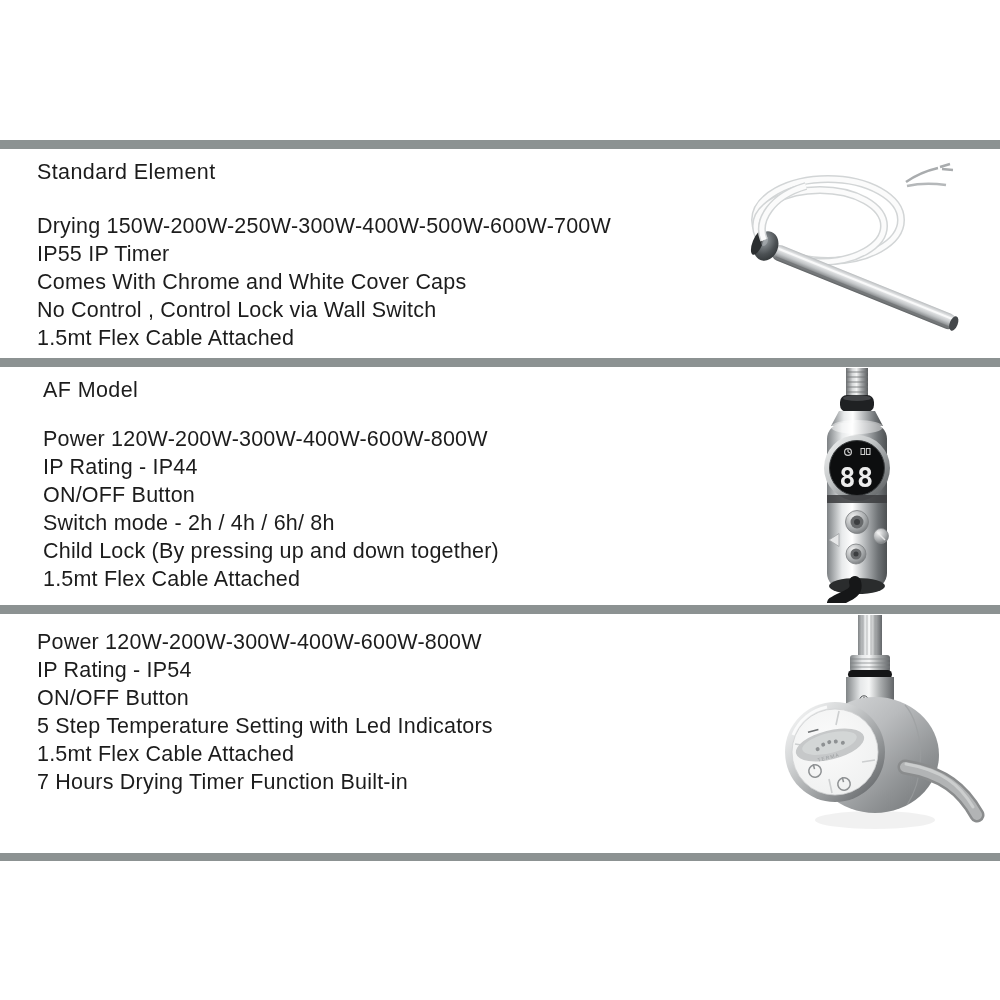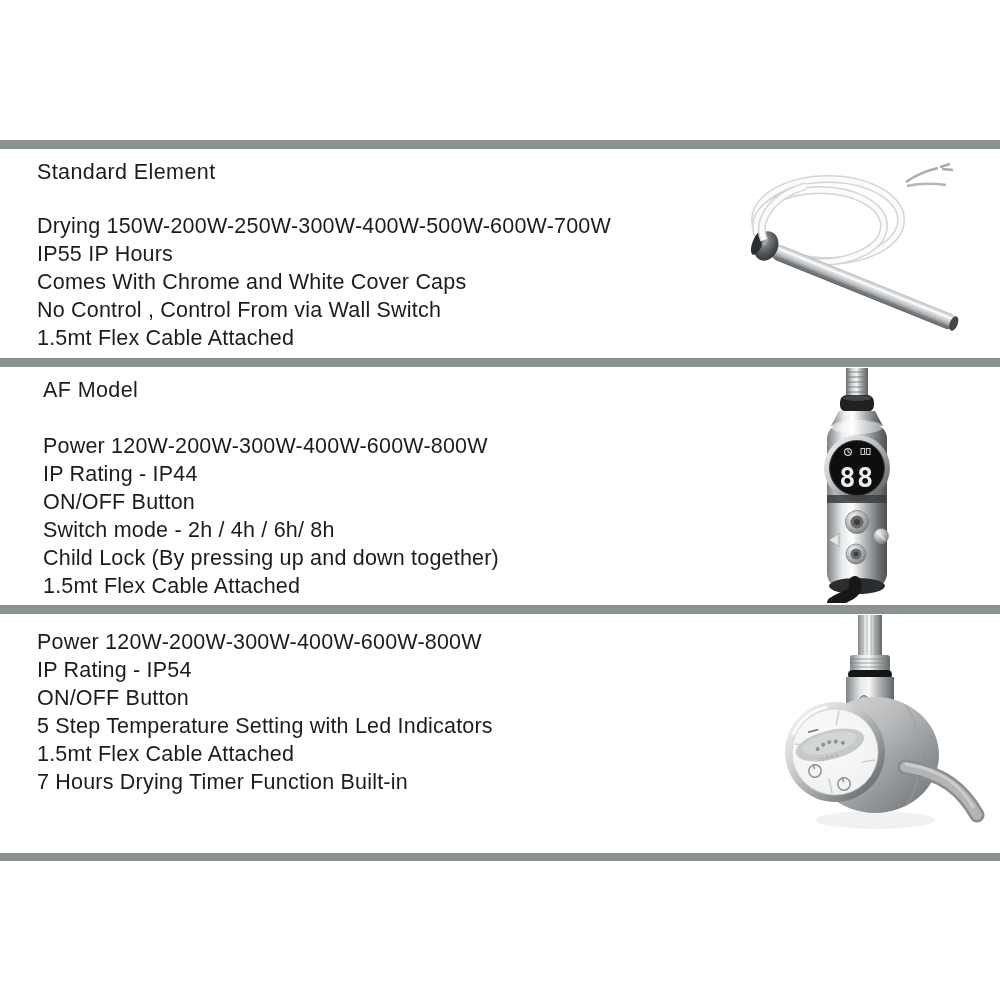--- a/index.html
+++ b/index.html
@@ -24,21 +24,21 @@
   .section-text { position: absolute; color: #1c1c1c; }
   #text-standard { left: 37px; top: 158px; }
   #text-af       { left: 43px; top: 376px; }
   #text-moa      { left: 37px; top: 628px; }
 
   .section-title {
     font-size: 21.5px; line-height: 28px; letter-spacing: 0.4px;
     font-weight: 400; white-space: nowrap;
   }
   #text-standard .section-title { margin-bottom: 26px; }
-  #text-af       .section-title { margin-bottom: 28px; }
+  #text-af       .section-title { margin-bottom: 21px; }
   #text-moa      .section-title { margin-bottom: 28px; }
 
   .spec-line {
     font-size: 21.5px; line-height: 28px; letter-spacing: 0.2px;
     font-weight: 400; white-space: nowrap;
   }
 
   .photo { position: absolute; }
   #photo-standard { left: 710px; top: 158px; }
   #photo-af       { left: 805px; top: 368px; }
@@ -55,23 +55,23 @@
 <div class="page">
 
   <div class="divider" id="divider-1"></div>
   <div class="divider" id="divider-2"></div>
   <div class="divider" id="divider-3"></div>
   <div class="divider" id="divider-4"></div>
 
   <div class="section-text" id="text-standard">
     <div class="section-title">Standard Element</div>
     <div class="spec-line">Drying 150W-200W-250W-300W-400W-500W-600W-700W</div>
-    <div class="spec-line">IP55 IP Hours</div>
+    <div class="spec-line">IP55 IP Timer</div>
     <div class="spec-line">Comes With Chrome and White Cover Caps</div>
-    <div class="spec-line">No Control , Control From via Wall Switch</div>
+    <div class="spec-line">No Control , Control Lock via Wall Switch</div>
     <div class="spec-line">1.5mt Flex Cable Attached</div>
   </div>
 
   <svg class="photo" id="photo-standard" width="270" height="195" viewBox="0 0 270 195">
     <defs>
       <linearGradient id="rodG" x1="0" y1="0" x2="0" y2="1">
         <stop offset="0" stop-color="#b9bcbe"></stop>
         <stop offset="0.25" stop-color="#f0f1f2"></stop>
         <stop offset="0.55" stop-color="#c2c5c7"></stop>
         <stop offset="0.8" stop-color="#85888a"></stop>

